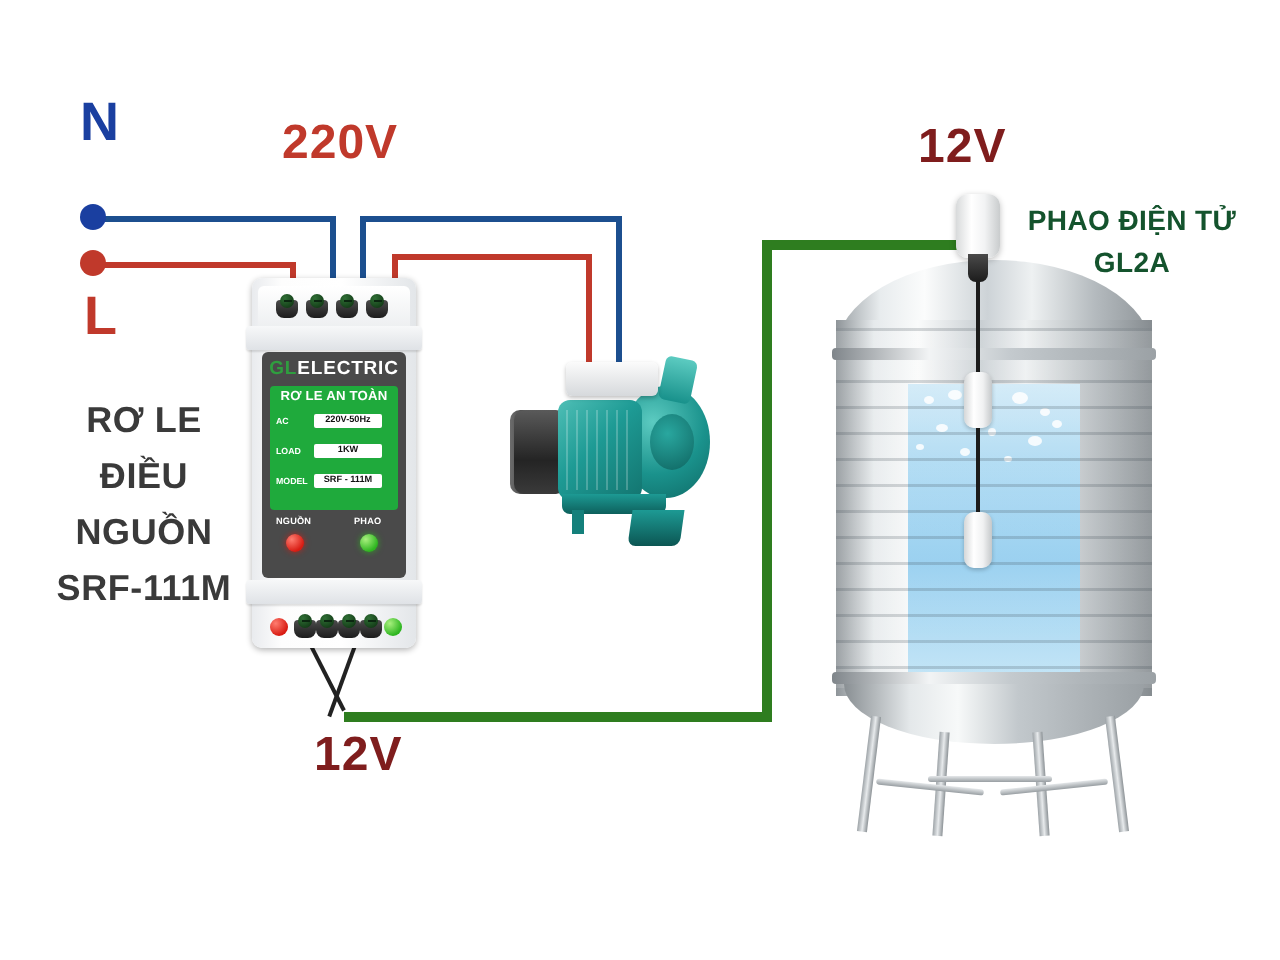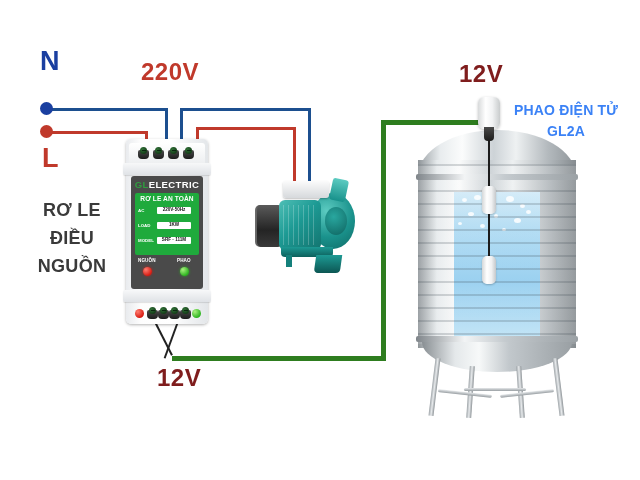--- a/index.html
+++ b/index.html
@@ -21,21 +21,21 @@
   .term-dot.n{background:#1a3fa0;}
   .term-dot.l{background:#c0392b;}
   .lbl{position:absolute;font-weight:bold;white-space:nowrap;}
   .lbl-n{color:#1a3fa0;font-size:27px;}
   .lbl-l{color:#c0392b;font-size:27px;}
   .lbl-220{color:#c0392b;font-size:24px;font-weight:bold;letter-spacing:.5px;}
   .lbl-12v{color:#7f1d1d;font-size:24px;font-weight:bold;letter-spacing:.5px;}
 
   .caption{position:absolute;color:#3a3a3a;font-size:18px;font-weight:bold;
     text-align:center;line-height:1.55;letter-spacing:.3px;}
-  .caption-r{position:absolute;color:#3b82f6;font-size:14px;font-weight:bold;
+  .caption-r{position:absolute;color:#14532d;font-size:14px;font-weight:bold;
     text-align:center;line-height:1.5;letter-spacing:.2px;}
 
   
   #relay{position:absolute;left:126px;top:139px;width:82px;height:185px;}
   .relay-shell{position:absolute;left:0;top:0;width:82px;height:185px;
     background:linear-gradient(90deg,#e9ebee 0%,#fdfdfd 18%,#ffffff 55%,#e3e6e9 100%);
     border-radius:5px;box-shadow:0 1px 3px rgba(0,0,0,.30);}
   .relay-top-strip{position:absolute;left:3px;top:4px;width:76px;height:22px;
     background:linear-gradient(180deg,#ffffff,#eceef0);border-radius:3px 3px 0 0;}
   .relay-mid{position:absolute;left:-3px;top:24px;width:88px;height:12px;
@@ -166,20 +166,21 @@
 
   <div class="lbl lbl-n" style="left:40px;top:46px;">N</div>
   <div class="lbl lbl-l" style="left:42px;top:143px;">L</div>
   <div class="lbl lbl-220" style="left:141px;top:58px;">220V</div>
   <div class="lbl lbl-12v" style="left:459px;top:60px;">12V</div>
   <div class="lbl lbl-12v" style="left:157px;top:364px;">12V</div>
 
   <div class="caption" style="left:20px;top:197px;width:104px;">
     <div>RƠ LE ĐIỀU</div>
     <div>NGUỒN</div>
+    <div>SRF-111M</div>
   </div>
 
   <div class="caption-r" style="left:498px;top:100px;width:136px;">
     <div>PHAO ĐIỆN TỬ</div>
     <div>GL2A</div>
   </div>
 
   <div id="relay">
     <div class="relay-shell"></div>
     <div class="relay-top-strip"></div>

